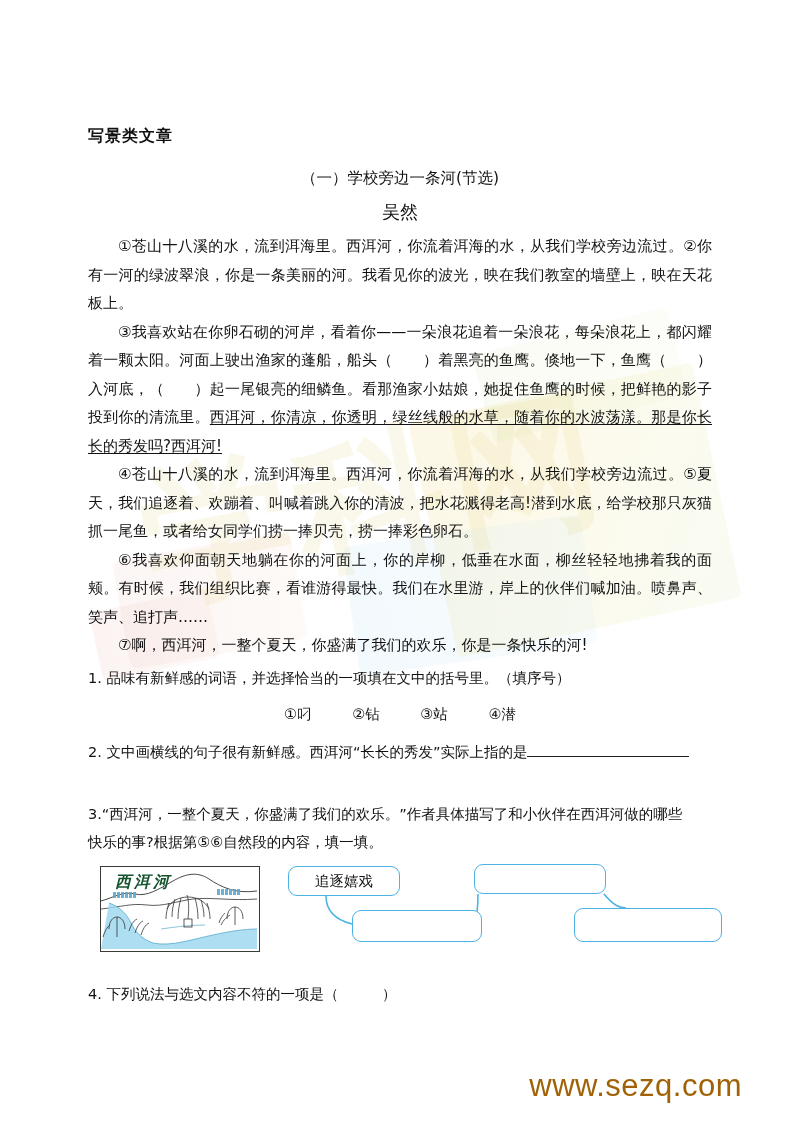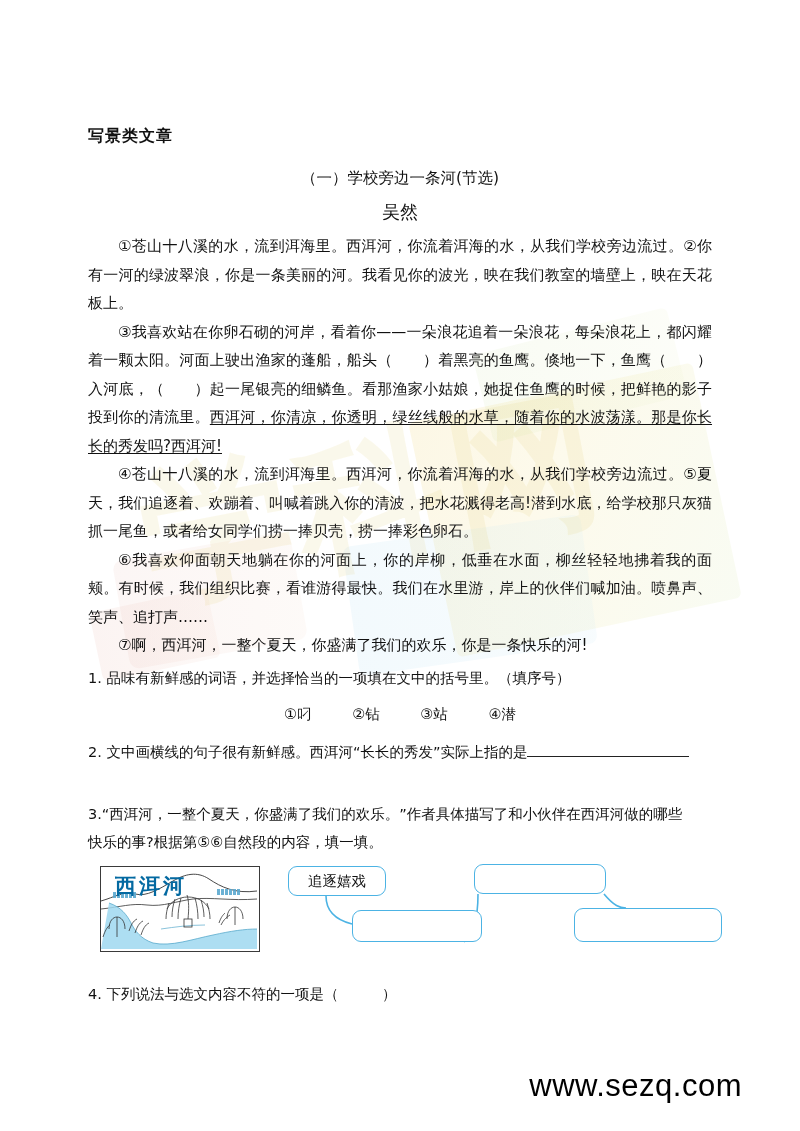--- a/index.html
+++ b/index.html
@@ -158,25 +158,26 @@
     width: 158px;
     height: 84px;
     border: 1px solid #3a3a3a;
     background: #ffffff;
     overflow: hidden;
   }
   .illus-label {
     position: absolute;
     left: 14px;
     top: 5px;
-    font-size: 21px;
+    font-size: 16px;
     font-weight: bold;
     letter-spacing: 3px;
-    color: #0369a1;
+    color: #14532d;
     z-index: 3;
+    font-style: italic;
   }
 
   
   .flow {
     position: absolute;
     left: 278px;
     top: 862px;
     width: 452px;
     height: 100px;
   }
@@ -185,31 +186,31 @@
     border: 1.6px solid #4cb3e4;
     border-radius: 9px;
     background: #ffffff;
     box-sizing: border-box;
     display: flex;
     align-items: center;
     justify-content: center;
     font-size: 14.5px;
     color: #111;
   }
-  #fbox1 { left: 10px;  top: 4px;  width: 98px;  height: 30px; }
+  #fbox1 { left: 10px;  top: 4px;  width: 112px;  height: 30px; }
   #fbox2 { left: 74px;  top: 48px; width: 130px; height: 32px; }
   #fbox3 { left: 196px; top: 2px;  width: 132px; height: 30px; }
   #fbox4 { left: 296px; top: 46px; width: 148px; height: 34px; }
 
   .footer-wm {
     position: absolute;
     right: 58px;
     top: 1068px;
     font-size: 31px;
-    color: #000000;
+    color: #a16207;
     font-family: "Liberation Sans", sans-serif;
     letter-spacing: 0.5px;
     z-index: 3;
   }
 </style>
 </head>
 <body>
 
 <div class="wm-layer">
   <div class="wm-blob wm-b1"></div>

